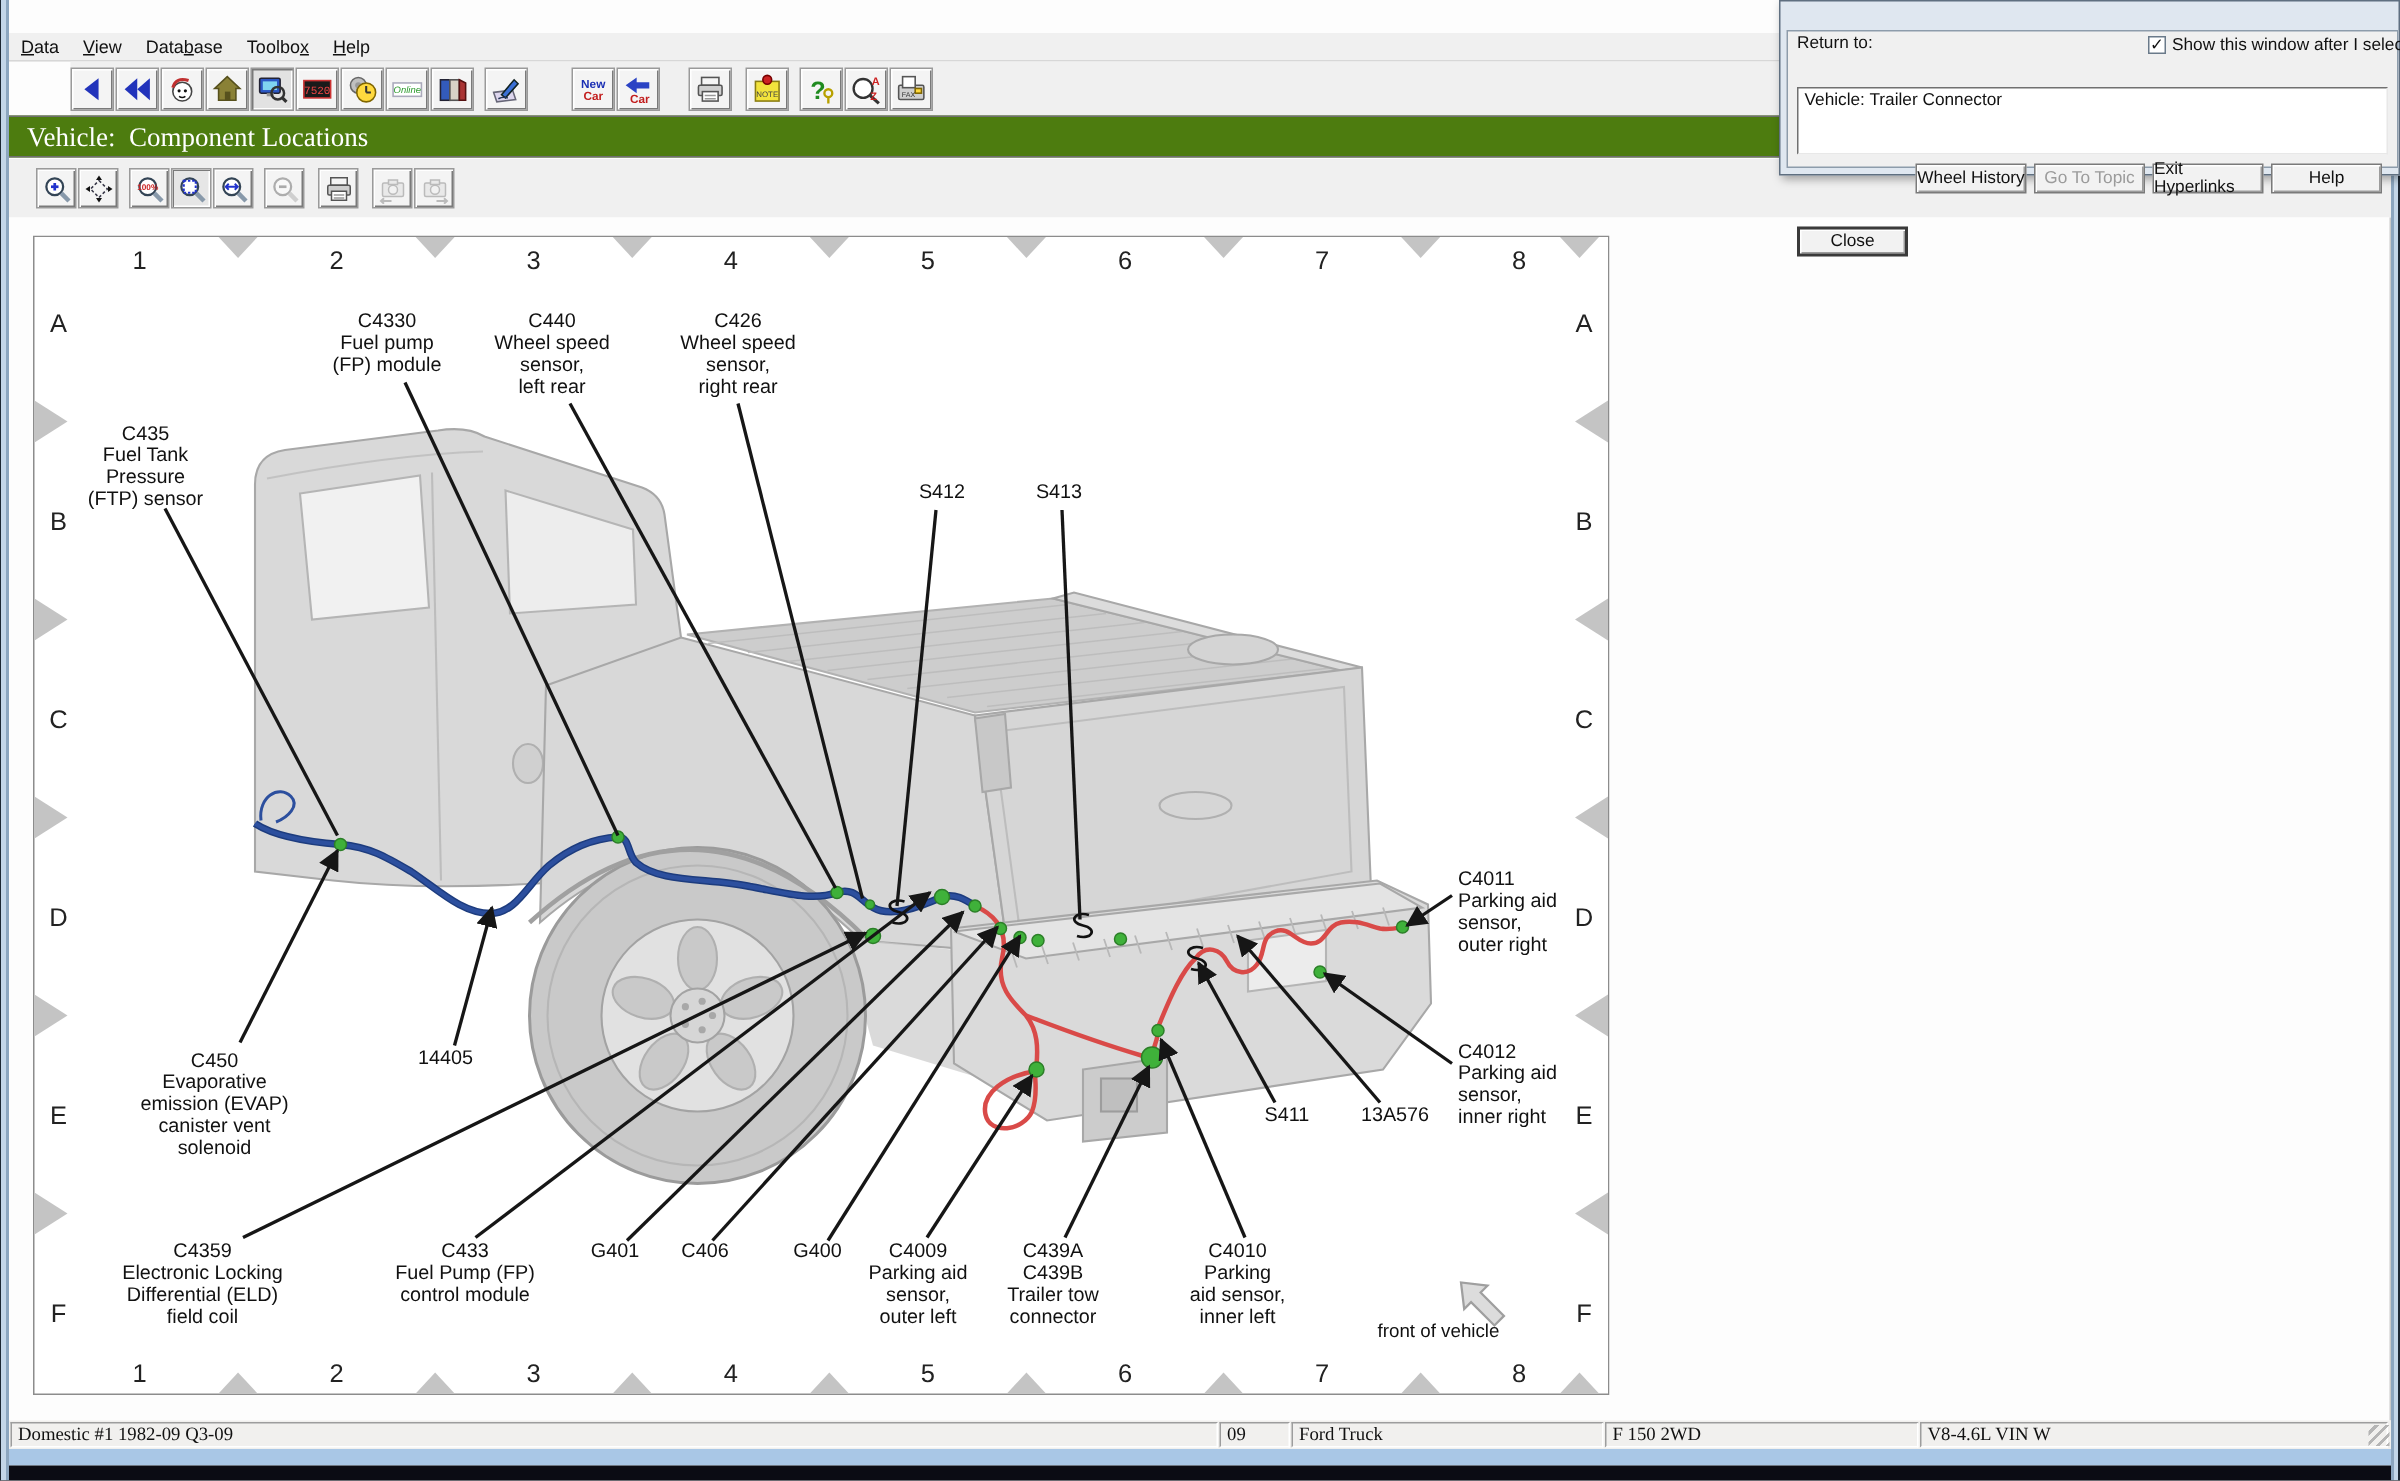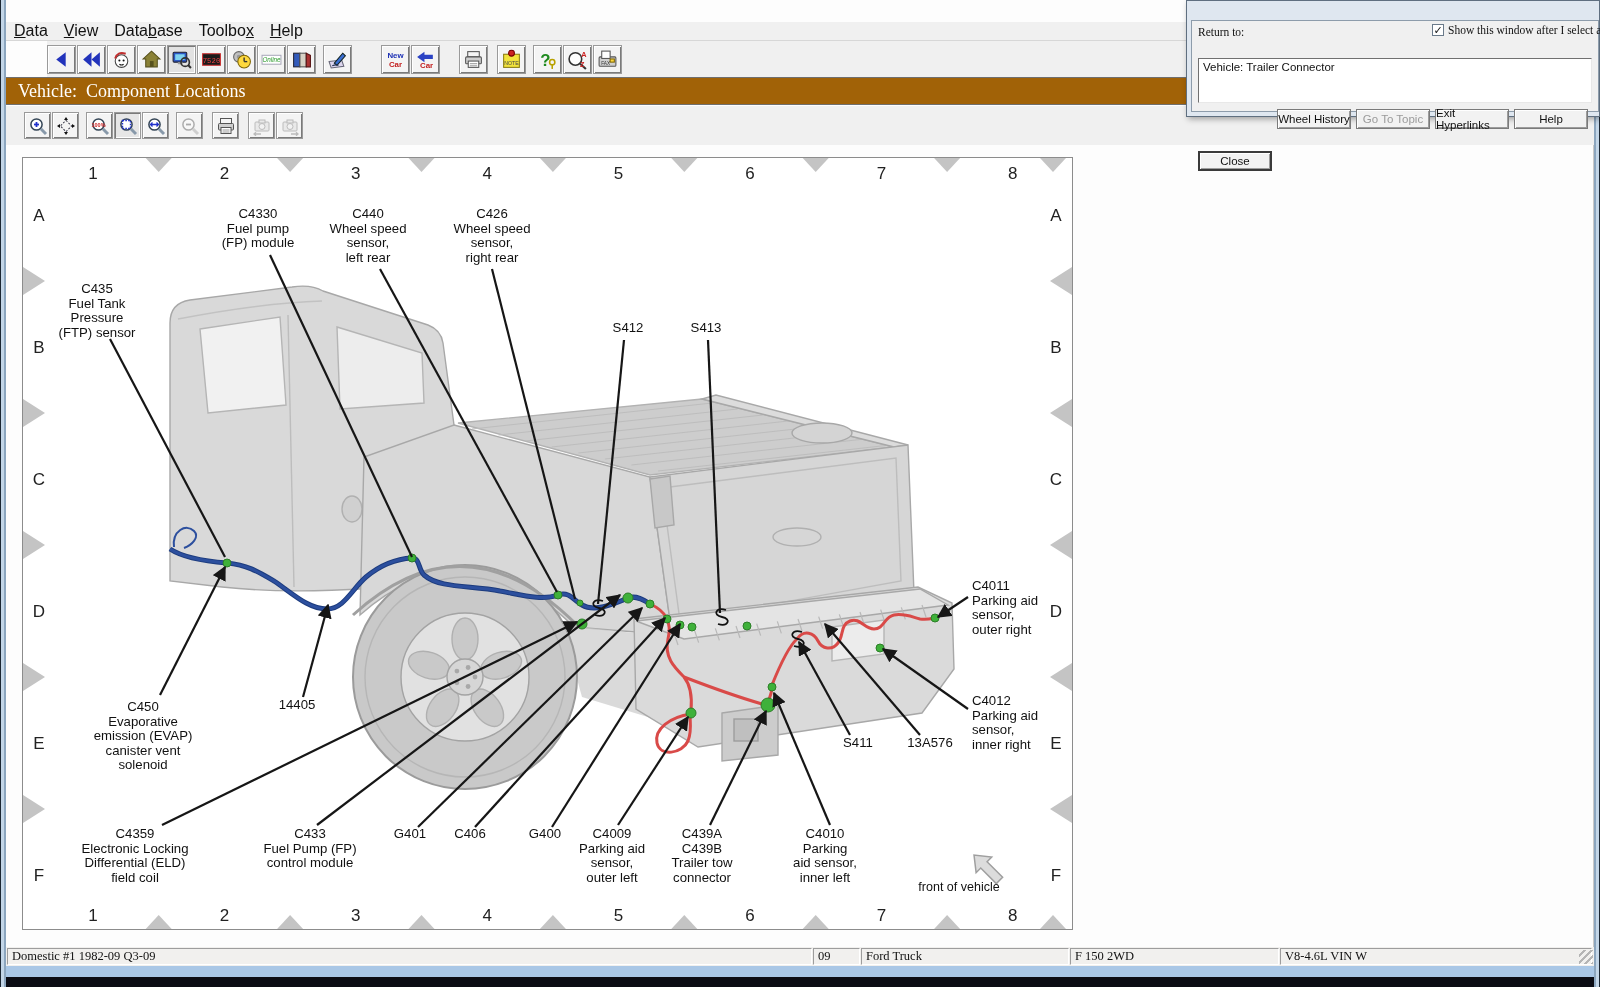--- a/index.html
+++ b/index.html
@@ -9,33 +9,33 @@
   .edge{position:absolute;top:0;bottom:0;width:6px;z-index:5;
         background:linear-gradient(90deg,#1c2733 0 1px,#c3d6e8 1px 4px,#8ca6bf 4px 6px);}
   .edge.right{right:0;background:linear-gradient(270deg,#1c2733 0 1px,#c3d6e8 1px 4px,#8ca6bf 4px 6px);}
   
   .titlebar{position:absolute;left:0;top:0;width:1600px;height:22px;
     background:linear-gradient(#e7f0f9,#cfdff0 60%,#bcd2e8);border-bottom:1px solid #93afc9;
     display:flex;align-items:center;padding-left:8px;font-size:12px;color:#1a1a1a;}
   .titlebar .ticon{width:16px;height:16px;margin-right:5px;}
   
   .menubar{position:absolute;left:6px;top:22px;width:1588px;height:19px;background:#f0f0f0;
-    border-bottom:1px solid #d7d7d7;display:flex;align-items:center;font-size:16px;color:#111;}
+    border-bottom:1px solid #d7d7d7;display:flex;align-items:center;font-size:12px;color:#111;}
   .menu-item{padding:1px 8px;cursor:default;}
   .menu-item u{text-decoration:underline;}
   
   .toolbar{position:absolute;left:6px;top:41px;width:1588px;height:36px;background:#f0f0f0;
     display:flex;align-items:center;margin-left:41px;}
   .tbtn{width:29px;height:29px;background:#f4f4f4;border:1px solid #9a9a9a;margin-right:1px;
     box-shadow:inset 1px 1px 0 #ffffff, inset -1px -1px 0 #7a7a7a;
     display:flex;align-items:center;justify-content:center;}
   .tbtn.pressed{box-shadow:inset 1px 1px 0 #7a7a7a, inset -1px -1px 0 #ffffff;background:#e2e2e2;}
   .tbtn svg{width:21px;height:21px;}
   
-  .bluebar{position:absolute;left:6px;top:77px;width:1588px;height:28px;background:#a16207;
+  .bluebar{position:absolute;left:6px;top:77px;width:1588px;height:28px;background:#4d7c0f;
     border-top:1px solid #6f6f6f;border-bottom:1px solid #6f6f6f;
     display:flex;align-items:center;padding-left:12px;
     font-family:"Liberation Serif","DejaVu Serif",serif;font-size:18px;color:#ffffff;white-space:pre;}
   
   .zoombar{position:absolute;left:6px;top:106px;width:1588px;height:39px;background:#f0f0f0;
     display:flex;align-items:center;padding-left:18px;}
   .zbtn{width:27px;height:27px;background:#f4f4f4;border:1px solid #9a9a9a;margin-right:1px;
     box-shadow:inset 1px 1px 0 #ffffff, inset -1px -1px 0 #7a7a7a;
     display:flex;align-items:center;justify-content:center;}
   .zbtn.pressed{box-shadow:inset 1px 1px 0 #7a7a7a, inset -1px -1px 0 #ffffff;background:#e6e6e6;}
@@ -55,21 +55,21 @@
     background:repeating-linear-gradient(135deg,transparent 0 3px,#b5b5b5 3px 5px);}
   .strip-blue{position:absolute;left:0;top:966px;width:1600px;height:11px;background:#a9c7e6;}
   .strip-dark{position:absolute;left:0;top:977px;width:1600px;height:10px;background:#0b0c14;}
   
   .dialog{position:absolute;left:1186px;top:0;width:414px;height:117px;z-index:20;
     background:#dfe7f0;border:1px solid #5f6f80;box-shadow:2px 2px 6px rgba(0,0,0,.35);
     font-size:11.5px;color:#111;}
   .dlg-title{height:18px;display:flex;align-items:center;padding-left:8px;color:#101010;}
   .dlg-body{position:absolute;left:4px;right:0;top:19px;bottom:4px;background:#f0f0f0;
     border:1px solid #8d9cab;}
-  .dlg-row{position:relative;height:17px;display:flex;align-items:flex-end;padding:2px 0 0 6px;font-family:Liberation Serif, serif;}
+  .dlg-row{position:relative;height:17px;display:flex;align-items:flex-start;padding:2px 0 0 6px;}
   .dlg-check{position:absolute;left:240px;top:3px;display:flex;align-items:center;white-space:nowrap;}
   .checkbox{width:12px;height:12px;background:#fff;border:1px solid #6a7a8a;margin-right:4px;
     font-size:11px;line-height:10px;text-align:center;color:#111;}
   .dlg-list{margin:20px 6px 0 6px;height:45px;background:#ffffff;
     border:1px solid;border-color:#707070 #e8e8e8 #e8e8e8 #707070;padding:2px 4px;}
   .dlg-btns{display:flex;margin:6px 0 0 6px;}
   .dbtn{width:74px;height:20px;margin-right:5px;background:#f2f2f2;
     border:1px solid #7a7a7a;box-shadow:inset 1px 1px 0 #fff, inset -1px -1px 0 #9c9c9c;
     display:flex;align-items:center;justify-content:center;font-size:11.5px;color:#111;}
   .dbtn.default{border:2px solid #3a3a3a;margin-top:42px;}

